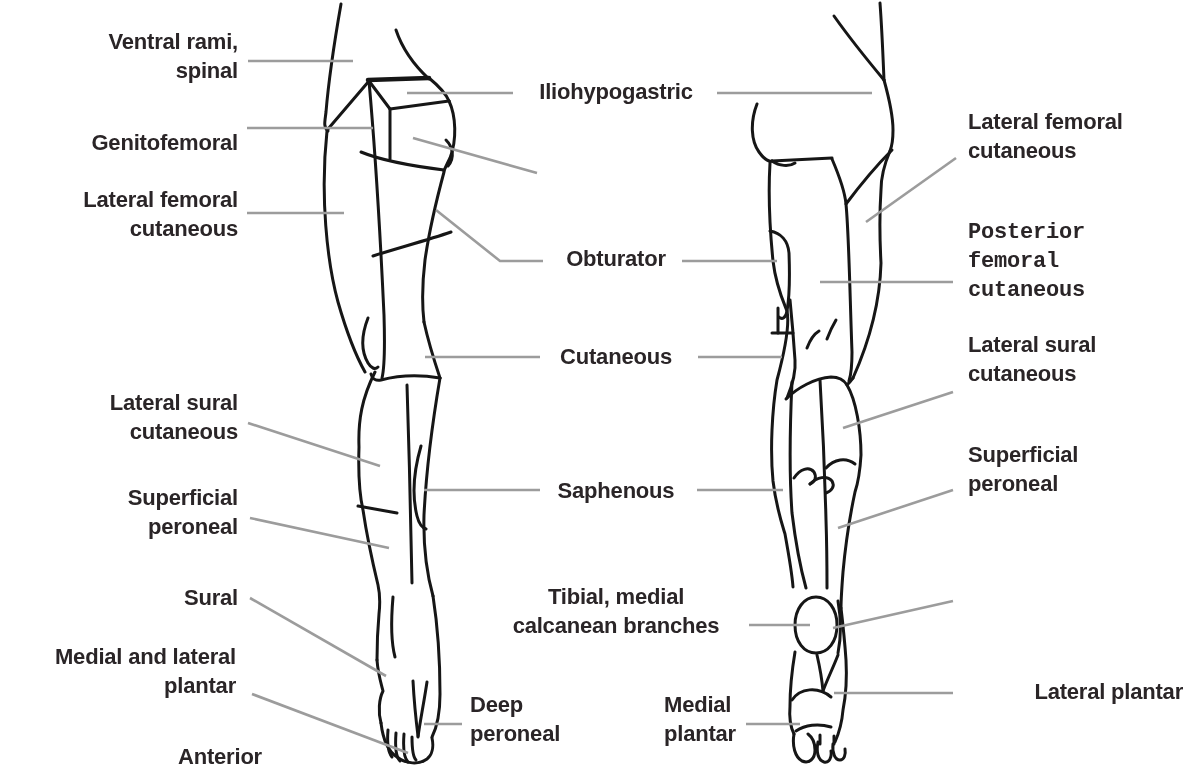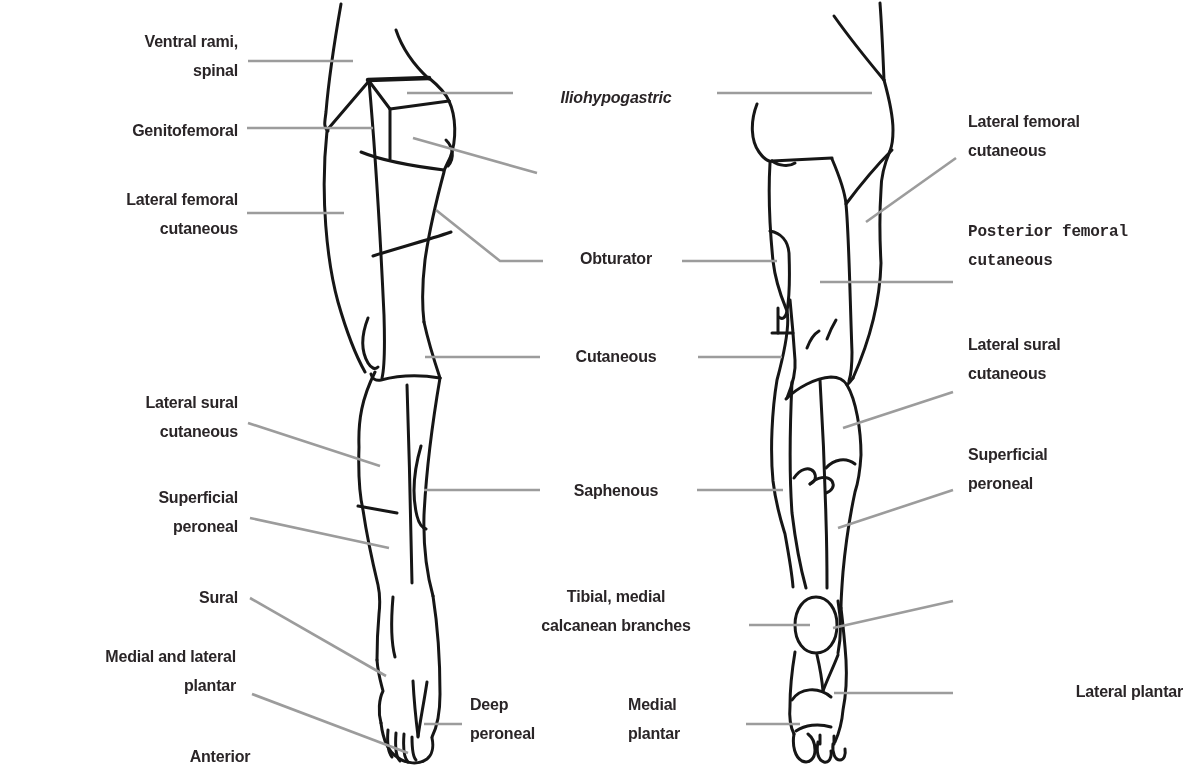--- a/index.html
+++ b/index.html
@@ -6,21 +6,21 @@
   .canvas{
     position:relative;
     width:1200px;height:780px;
     background:#ffffff;
     font-family:"Liberation Sans","DejaVu Sans",sans-serif;
     overflow:hidden;
   }
   .art{position:absolute;left:0;top:0;width:1200px;height:780px;}
   .lbl{
     position:absolute;
-    font-size:16px;
+    font-size:22px;
     line-height:29px;
     font-weight:600;
     color:#2a2527;
     white-space:pre-line;
     letter-spacing:-0.2px;
   }
   .al-r{text-align:right;}
   .al-c{text-align:center;}
   .al-l{text-align:left;}
   .leg{stroke:#161616;stroke-width:3;fill:none;stroke-linecap:round;stroke-linejoin:round;}
@@ -133,40 +133,40 @@
       <line class="leader" x1="820" y1="282" x2="953" y2="282"></line>
       <line class="leader" x1="843" y1="428" x2="953" y2="392"></line>
       <line class="leader" x1="838" y1="528" x2="953" y2="490"></line>
       <line class="leader" x1="833" y1="628" x2="953" y2="601"></line>
       <line class="leader" x1="834" y1="693" x2="953" y2="693"></line>
     </g>
   </svg>
 
   <div class="lbl al-r" style="left:10px;top:27px;width:228px;">Ventral rami,
 spinal</div>
-  <div class="lbl al-r" style="left:10px;top:116px;width:228px;text-align:right;">Genitofemoral</div>
+  <div class="lbl al-r" style="left:10px;top:128px;width:228px;text-align:right;">Genitofemoral</div>
   <div class="lbl al-r" style="left:10px;top:185px;width:228px;">Lateral femoral
 cutaneous</div>
   <div class="lbl al-r" style="left:10px;top:388px;width:228px;">Lateral sural
 cutaneous</div>
   <div class="lbl al-r" style="left:10px;top:483px;width:228px;">Superficial
 peroneal</div>
   <div class="lbl al-r" style="left:10px;top:583px;width:228px;">Sural</div>
   <div class="lbl al-r" style="left:8px;top:642px;width:228px;">Medial and lateral
 plantar</div>
 
-  <div class="lbl al-c" style="left:505px;top:83px;width:222px;font-style:italic;">Iliohypogastric</div>
+  <div class="lbl al-c" style="left:505px;top:77px;width:222px;">Iliohypogastric</div>
   <div class="lbl al-c" style="left:505px;top:244px;width:222px;text-align:center;">Obturator</div>
   <div class="lbl al-c" style="left:505px;top:342px;width:222px;">Cutaneous</div>
   <div class="lbl al-c" style="left:505px;top:476px;width:222px;">Saphenous</div>
   <div class="lbl al-c" style="left:505px;top:582px;width:222px;">Tibial, medial
 calcanean branches</div>
   <div class="lbl al-l" style="left:470px;top:690px;width:120px;">Deep
 peroneal</div>
-  <div class="lbl al-l" style="left:628px;top:690px;width:110px;">Medial
+  <div class="lbl al-l" style="left:664px;top:690px;width:110px;">Medial
 plantar</div>
 
   <div class="lbl al-l" style="left:968px;top:107px;width:215px;">Lateral femoral
 cutaneous</div>
   <div class="lbl al-l" style="left:968px;top:218px;width:215px;font-family:Liberation Mono, monospace;">Posterior femoral
 cutaneous</div>
   <div class="lbl al-l" style="left:968px;top:330px;width:215px;">Lateral sural
 cutaneous</div>
   <div class="lbl al-l" style="left:968px;top:440px;width:215px;">Superficial
 peroneal</div>

